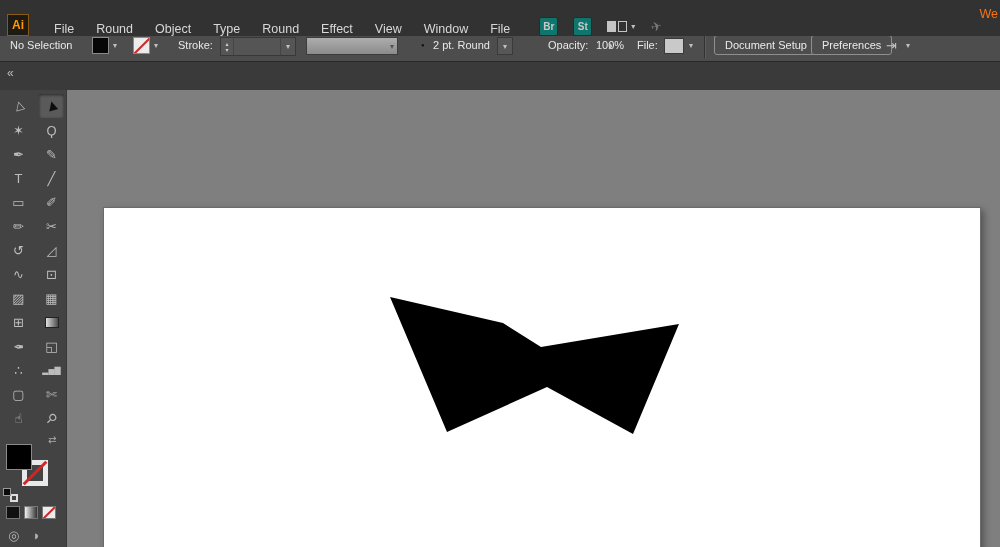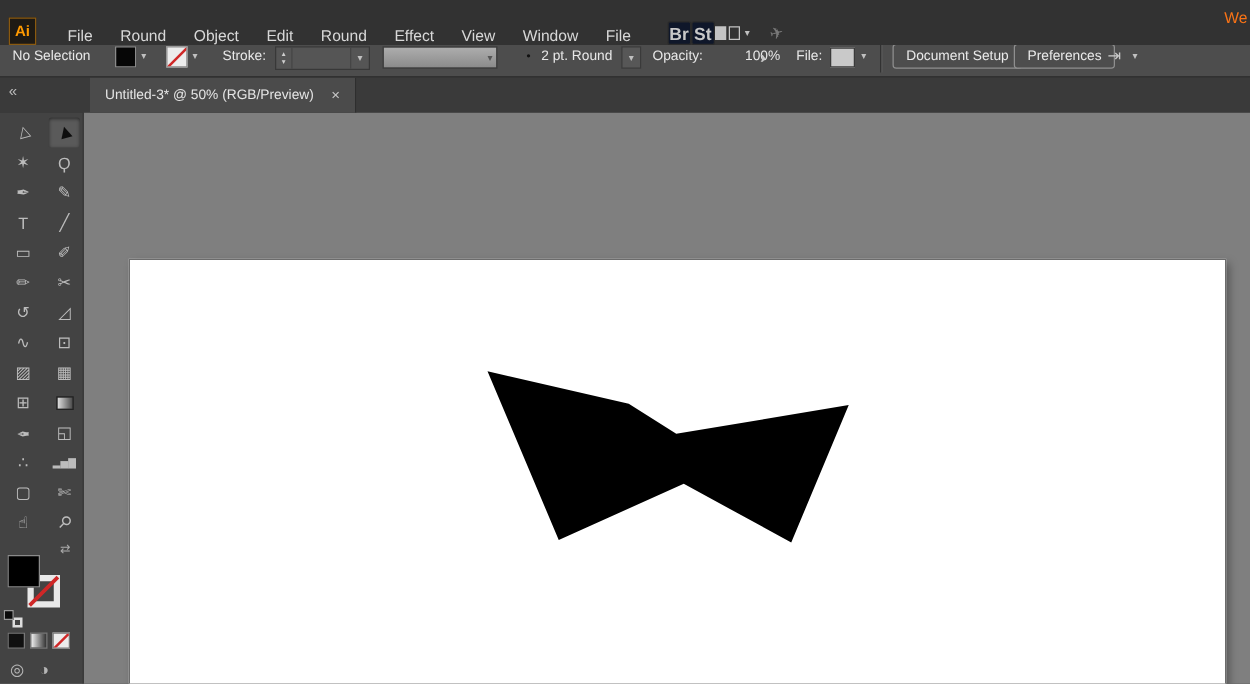--- a/index.html
+++ b/index.html
@@ -8,23 +8,23 @@
 
   
   .menubar { position:absolute; left:0; top:0; width:1000px; height:36px;
     background:var(--menubar-bg,#323232); display:flex; align-items:flex-end;
     color:#d8d8d8; font-size:12.5px; z-index:30; }
   .ai-logo { width:22px; height:22px; margin:0 14px 0 7px; background:#1e1a14;
     border:1px solid #8a5a10; color:var(--accent,#ff9a00); font-weight:bold; font-size:12px;
     display:flex; align-items:center; justify-content:center; }
   .menu-item { padding:0 11px; cursor:default; }
   .tb-icons { display:flex; align-items:center; margin-left:18px; }
-  .tb-icon { width:19px; height:19px; background:#0f172a; border:1px solid #2a2a2a; border-radius:2px;
-    display:flex; align-items:center; justify-content:center; font-size:14px; font-weight:bold;
-    color:#c8c8c8; }
+  .tb-icon { width:19px; height:19px; background:#0f766e; border:1px solid #2a2a2a; border-radius:2px;
+    display:flex; align-items:center; justify-content:center; font-size:10px; font-weight:bold;
+    color:#c8c8c8; margin-right:15px; }
   .arrange { display:flex; align-items:center; gap:2px; margin-right:4px; }
   .arrange i { display:block; width:9px; height:11px; }
   .arrange .r1 { background:#c4c4c4; }
   .arrange .r2 { border:1px solid #c4c4c4; }
   .chev-inline { font-size:8px; color:#c0c0c0; margin-right:16px; }
   .share { font-size:13px; color:#8a8a8a; transform:rotate(-15deg); opacity:.8; }
   .menubar-right { position:absolute; right:2px; top:7px; color:#f97316; }
 
   
   .controlbar { position:absolute; left:0; top:28px; width:1000px; height:34px;
@@ -121,21 +121,21 @@
 <body>
 
 <div class="app">
 
   <div class="menubar">
     <div class="ai-logo">Ai</div>
     <nav id="menus" style="display:flex;">
         <span class="menu-item">File</span>
         <span class="menu-item">Round</span>
         <span class="menu-item">Object</span>
-        <span class="menu-item">Edit</span>
+        <span class="menu-item">Type</span>
         <span class="menu-item">Round</span>
         <span class="menu-item">Effect</span>
         <span class="menu-item">View</span>
         <span class="menu-item">Window</span>
         <span class="menu-item">File</span>
       </nav>
     <div class="tb-icons">
       <span class="tb-icon">Br</span>
       <span class="tb-icon">St</span>
       <span class="arrange">
@@ -164,39 +164,35 @@
       <span class="ddp">▾</span>
     </span>
     <span class="profile-dd">
         <span class="chev2">▾</span>
       </span>
     <span class="brush-dot">●</span>
     <span class="cb-label" style="left:433px">2 pt. Round</span>
     <span class="dd-btn" style="left:497px">
         <span>▾</span>
       </span>
-    <span class="cb-label" style="left:522px">Opacity:</span>
+    <span class="cb-label" style="left:548px">Opacity:</span>
     <span class="cb-label" style="left:596px">100%</span>
     <span class="expand">›</span>
     <span class="cb-label" style="left:637px">File:</span>
     <span class="style-swatch"></span>
     <span class="chev" style="left:689px">▾</span>
     <span class="vsep"></span>
     <button class="cb-btn" style="left:714px">Document Setup</button>
     <button class="cb-btn" style="left:811px">Preferences</button>
     <span class="ws-icon">⇥</span>
     <span class="chev" style="left:906px">▾</span>
   </div>
 
   <div class="tabbar">
     <span class="collapse">«</span>
-    <div class="tab">
-      <span>Untitled-3* @ 50% (RGB/Preview)</span>
-      <span class="tab-close">×</span>
-    </div>
   </div>
 
   <div class="toolbar">
     <div class="tools" id="tools">
         <div class="tool cursor">
           <span>▷</span>
         </div>
         <div class="tool active cursor dark">
           <span>▶</span>
         </div>

